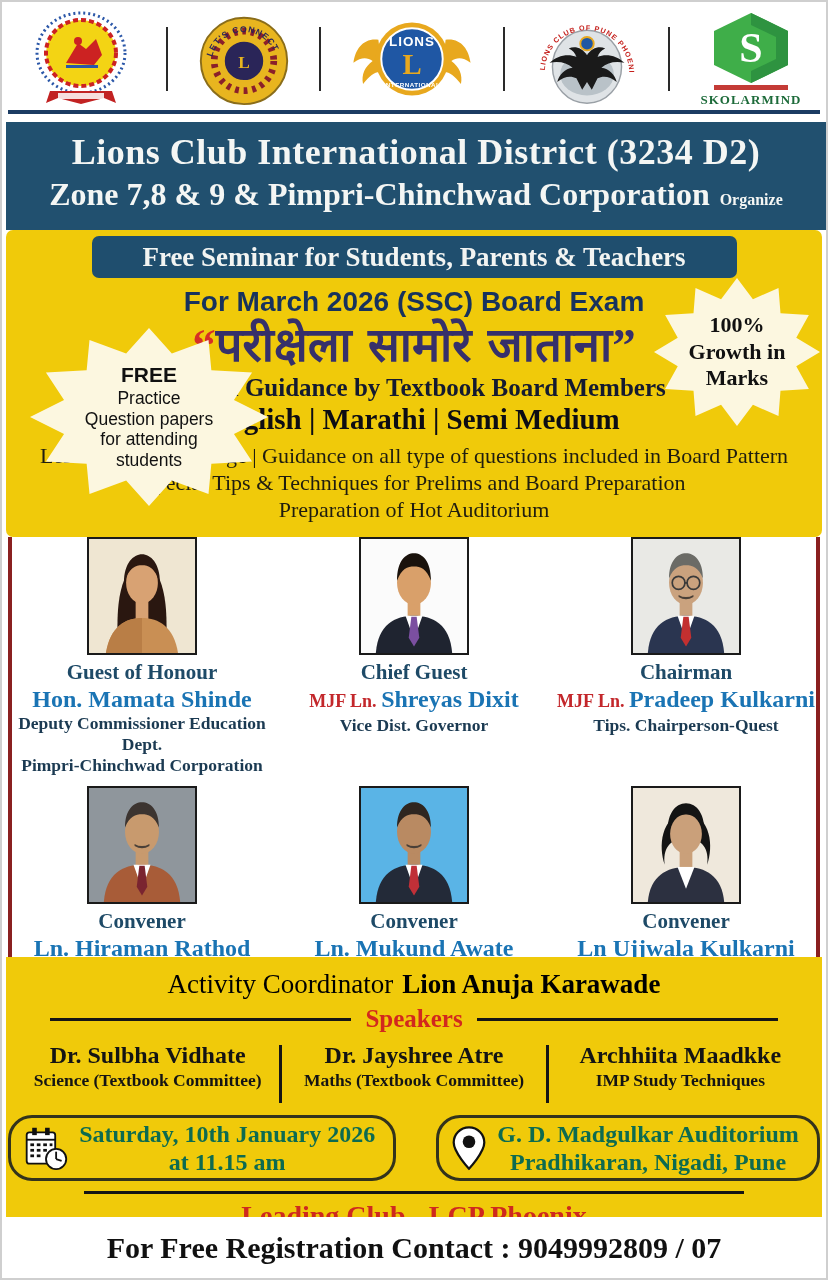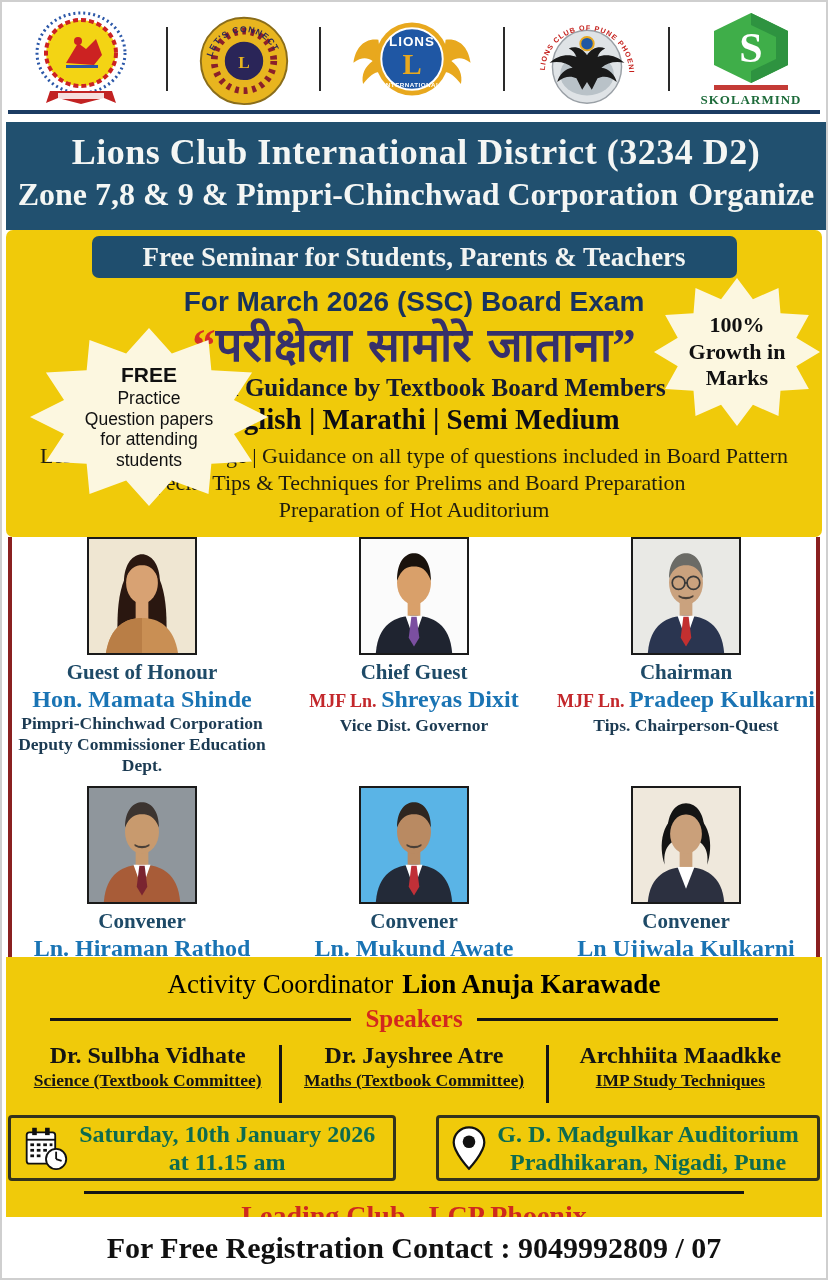--- a/index.html
+++ b/index.html
@@ -14,21 +14,21 @@
   .logo-cell { display:flex; flex-direction:column; align-items:center; justify-content:center; }
   .logo-sep { width:2px; height:64px; background:#2a2a2a; }
   .skolar-label { font-size:13px; font-weight:bold; color:#1d6b3a; letter-spacing:1px;
     font-family:"Liberation Serif",serif; margin-top:1px; }
 
   
   .header-band { position:absolute; top:120px; left:4px; right:0; height:108px;
     background:#21506f; color:#f4f6f4; text-align:center; padding-top:8px; }
   .header-line1 { font-size:36px; font-weight:bold; letter-spacing:0.5px; line-height:1.25; }
   .header-line2 { font-size:32px; font-weight:bold; line-height:1.2; }
-  .header-line2 .suffix { font-size:32px; margin-left:10px; }
+  .header-line2 .suffix { font-size:16px; margin-left:10px; }
 
   
   .yellow-top { position:absolute; top:228px; left:4px; right:4px; height:307px;
     background:#f0ca0a; text-align:center;border-radius:7px; }
   .banner { width:645px; height:42px; margin:6px auto 0; background:#1f4e6e; border-radius:7px;
     color:#f2f4f2; font-size:27px; font-weight:bold; line-height:42px; }
   .exam-line { margin-top:8px; font-family:"Liberation Sans",sans-serif; font-weight:bold;
     font-size:28px; color:#17325d; line-height:32px; }
   .marathi { font-size:47px; font-weight:bold; color:#36306a; line-height:54px;
     font-family:"DejaVu Sans","Liberation Serif",sans-serif; }
@@ -65,25 +65,25 @@
   .yellow-bottom { position:absolute; top:955px; left:4px; right:4px; height:260px;
     background:#f0ca0a; text-align:center; }
   .coordinator { padding-top:12px; font-size:27px; color:#000000; line-height:30px; }
   .coordinator .coord-name { font-weight:bold; margin-left:9px; }
   .speakers-rule { display:flex; align-items:center; margin:6px 44px 0; }
   .speakers-rule .line { flex:1; height:3px; background:#151515; }
   .speakers-label { margin:0 14px; color:#d2281e; font-weight:bold; font-size:25px; }
   .speakers-row { display:flex; align-items:flex-start; margin-top:8px; padding:0 10px; }
   .speaker { flex:1; }
   .speaker-name { font-size:24px; font-weight:bold; color:#141414; line-height:28px; }
-  .speaker-topic { font-size:17.5px; font-weight:bold; color:#141414; line-height:22px;text-decoration:underline; }
+  .speaker-topic { font-size:17.5px; font-weight:bold; color:#141414; line-height:22px; }
   .speaker-sep { width:3px; height:58px; background:#151515; margin-top:4px; }
   .event-row { display:flex; justify-content:center; gap:40px; margin-top:12px; }
   .event-box { display:inline-flex; align-items:center; gap:10px; height:66px;
-    border:3px solid #33331c; border-radius:4px; padding:4px 18px 4px 12px; }
+    border:3px solid #33331c; border-radius:24px; padding:4px 18px 4px 12px; }
   .event-text { font-size:24px; font-weight:bold; color:#0d6b50; line-height:28px; text-align:center; }
   .bottom-rule { margin:10px auto 0; width:660px; height:3px; background:#151515; }
   .leading { margin-top:6px; color:#ce291f; font-weight:bold; font-size:28px; line-height:32px; }
 
   
   .register-band { position:absolute; top:1215px; left:4px; right:4px; height:61px;
     background:#fff; text-align:center; }
   .register-text { font-size:30px; font-weight:bold; color:#111; line-height:61px; }
 </style>
 </head>
@@ -216,22 +216,22 @@
             <path d="M28 104 C24 58 30 26 50 22 C70 26 76 58 72 104 Z" fill="#2a1710"></path>
             <rect x="44" y="52" width="12" height="22" fill="#d8a273"></rect>
             <path d="M16 104 C20 80 34 72 50 72 C66 72 80 80 84 104 Z" fill="#c98f54"></path>
             <path d="M16 104 C20 80 34 72 50 72 L50 104 Z" fill="#b97e46"></path>
             <ellipse cx="50" cy="40" rx="15" ry="19" fill="#d8a273"></ellipse>
             <path d="M33 40 C33 22 42 14 50 14 C58 14 67 22 67 40 C62 26 56 24 50 24 C44 24 38 26 33 40 Z" fill="#2a1710"></path>
           </svg>
         </div>
         <div class="p-title">Guest of Honour</div>
         <div class="p-name"><span>Hon. Mamata Shinde</span></div>
+        <div class="p-sub">Deputy Commissioner Education Dept.</div>
         <div class="p-sub">Pimpri-Chinchwad Corporation</div>
-        <div class="p-sub">Deputy Commissioner Education Dept.</div>
       </div>
 
       <div class="person">
         <div class="photo">
           <svg viewBox="0 0 100 104" preserveAspectRatio="none">
             <rect width="100" height="104" fill="#fbfbfb"></rect>
             <rect x="44" y="52" width="12" height="20" fill="#d9a06a"></rect>
             <path d="M14 104 C16 78 32 70 50 70 C68 70 84 78 86 104 Z" fill="#1f2430"></path>
             <path d="M42 70 L50 92 L58 70 Z" fill="#fff"></path>
             <path d="M47.5 71 L52.5 71 L55 90 L50 98 L45 90 Z" fill="#7b4fa0"></path>

